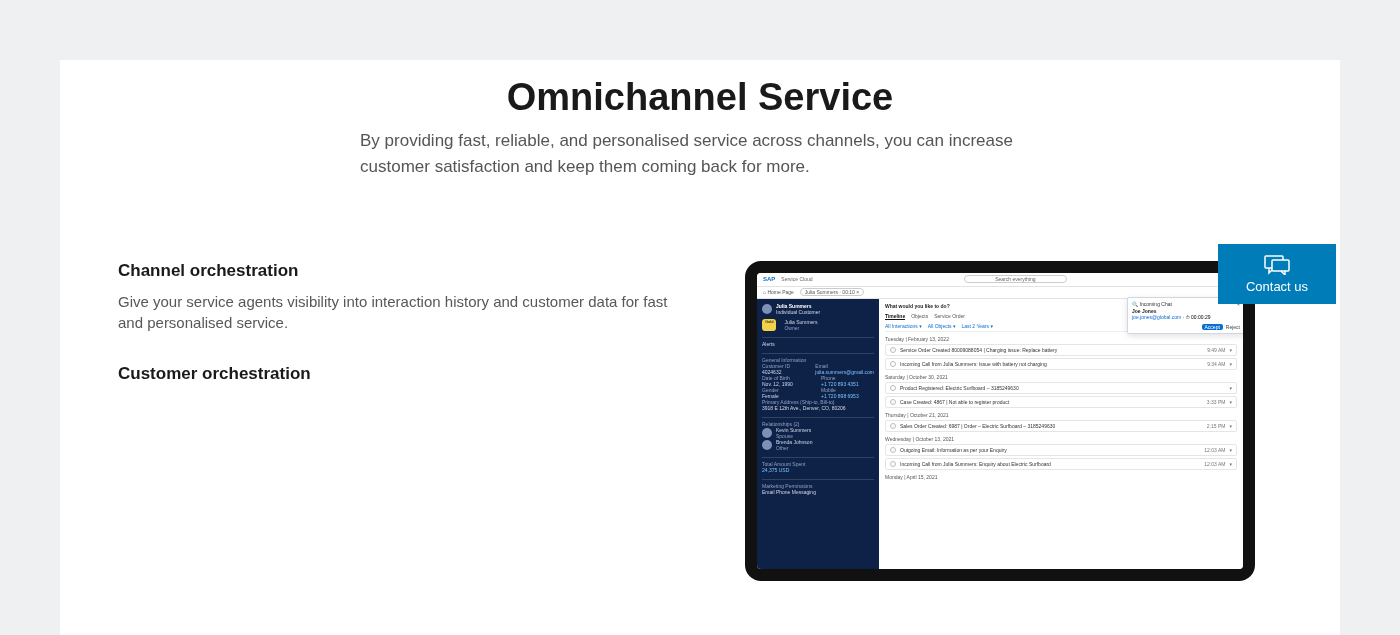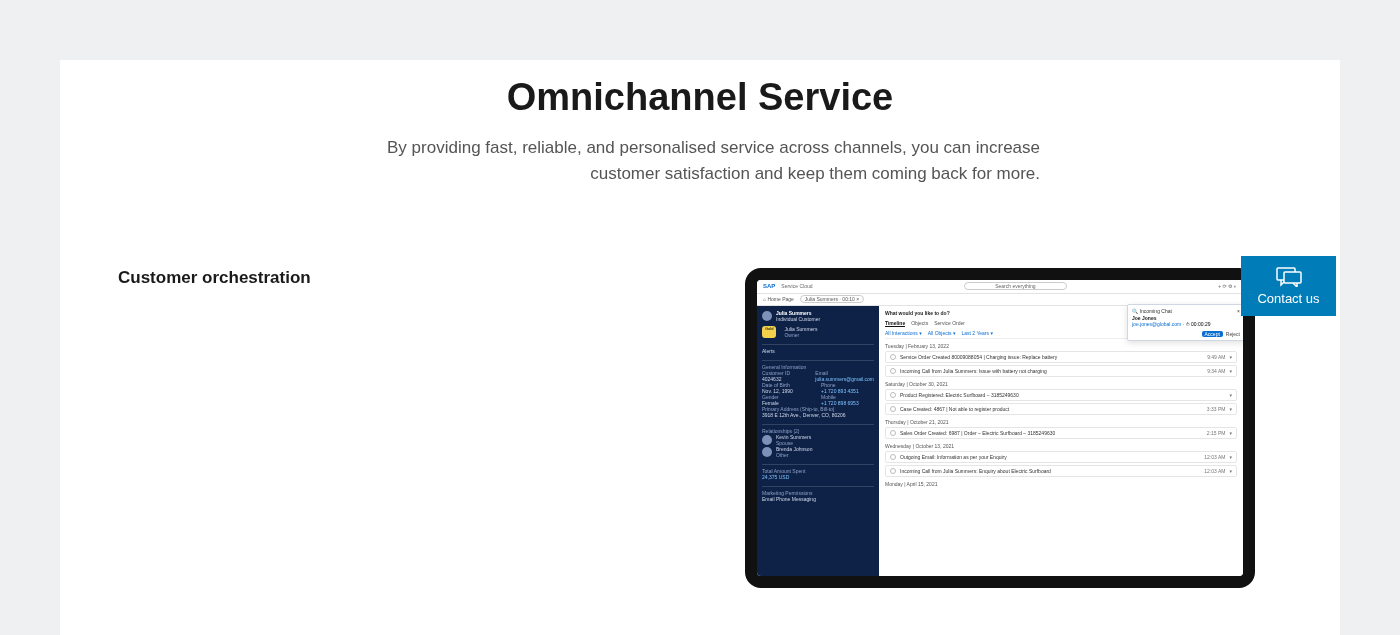--- a/index.html
+++ b/index.html
@@ -19,25 +19,25 @@
     overflow: hidden;
   }
   .hero-title {
     text-align: center;
     font-size: 38px;
     font-weight: 700;
     color: #1a1a1a;
     padding-top: 16px;
   }
   .hero-subtitle {
-    text-align: right;
+    text-align: left;
     font-size: 17px;
     color: #555;
     max-width: 680px;
-    margin: 16px auto 0;
+    margin: 9px auto 0;
     line-height: 1.55;
   }
   .content-row {
     display: flex;
     padding: 80px 58px 0 58px;
     gap: 40px;
   }
   .left-col { flex: 0 0 560px; }
   .feature-title {
     font-size: 17px;
@@ -127,22 +127,22 @@
   .popup .nm{font-weight:600;color:#222;margin-top:1px;}
   .popup .em{color:#0a6ed1;}
   .popup .btnrow{display:flex;justify-content:flex-end;gap:3px;margin-top:3px;}
   .popup .accept{background:#0a6ed1;color:#fff;border-radius:2px;padding:0 3px;}
   .popup .reject{color:#444;}
 
   
   .contact {
     position: absolute;
     right: 64px;
-    top: 256px;
-    width: 95px;
+    top: 244px;
+    width: 118px;
     height: 60px;
     background: #007db8;
     color: #fff;
     display: flex;
     flex-direction: column;
     align-items: center;
     justify-content: center;
     font-size: 13px;
     cursor: pointer;
     z-index: 50;
@@ -151,22 +151,24 @@
 </style>
 </head>
 <body>
 
 <div class="page-card">
   <h1 class="hero-title">Omnichannel Service</h1>
   <p class="hero-subtitle">By providing fast, reliable, and personalised service across channels, you can increase customer satisfaction and keep them coming back for more.</p>
 
   <div class="content-row">
     <div class="left-col">
-
-
+      <h3 class="feature-title">Channel orchestration</h3>
+
+
+      <p class="feature-body">Give your service agents visibility into interaction history and customer data for fast and personalised service.</p>
 
       <h3 class="feature-title">Customer orchestration</h3>
     </div>
 
     <div class="right-col">
       <div class="tablet">
         <div class="tab-top">
           <span class="brand">SAP</span>
           <span>Service Cloud</span>
           <div class="search">

